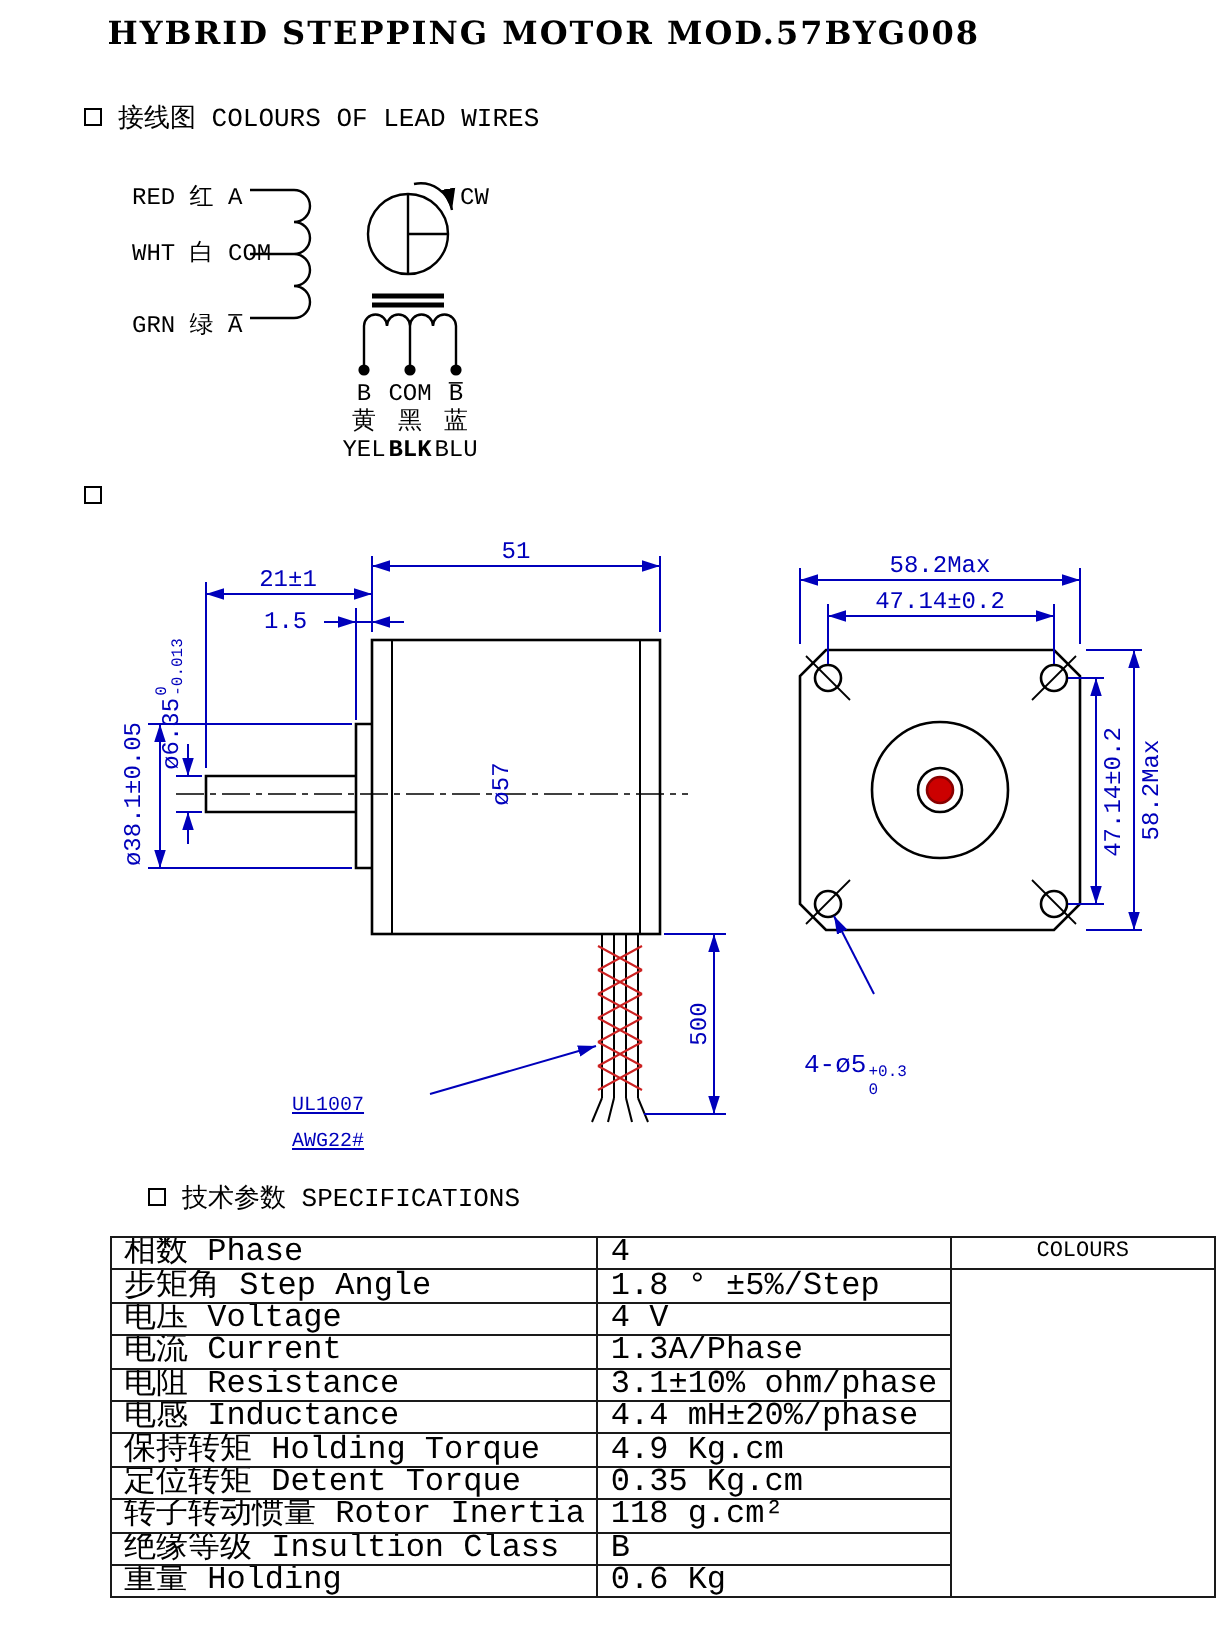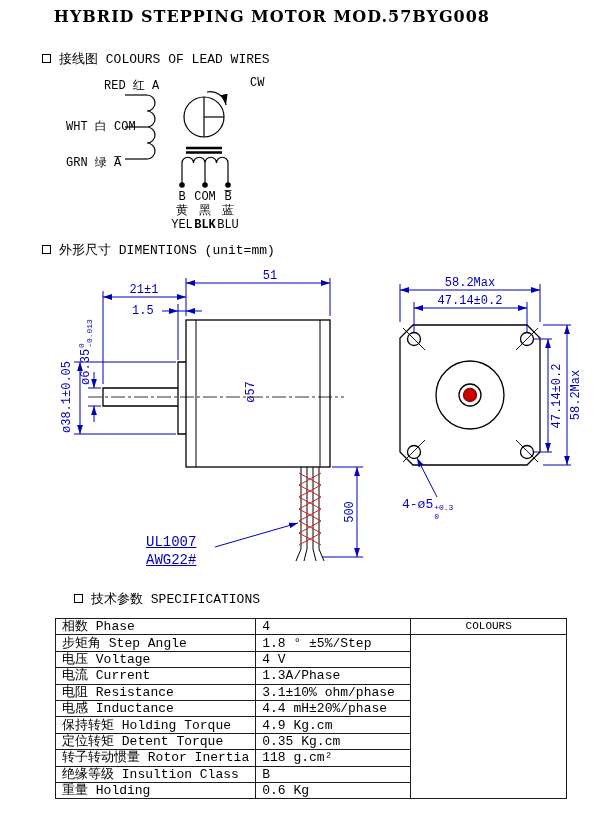--- a/index.html
+++ b/index.html
@@ -16,37 +16,37 @@
   .sect { position:absolute; font-size:13px; white-space:nowrap; }
   .sq { display:inline-block; width:9px; height:9px; border:1px solid #000;
         margin-right:8px; vertical-align:0px; }
   .lbl { position:absolute; font-size:12px; white-space:nowrap; line-height:14px; }
   .blue { color:#0000bb; }
   .ctr { text-align:center; }
   .rot { transform:rotate(-90deg); display:flex; align-items:center; justify-content:center; height:16px; }
   .tol { display:inline-flex; flex-direction:column; font-size:8px; line-height:8.5px;
          vertical-align:-2px; margin-left:1px; }
   .tol i { font-style:normal; }
-  .wire-label { font-size:14px; text-decoration:underline; }
+  .wire-label { font-size:10px; text-decoration:underline;margin-top:12px; }
   svg.draw { position:absolute; left:0; top:0; }
   table.spec { position:absolute; left:55px; top:618px; border-collapse:collapse; table-layout:fixed; }
-  table.spec td { border:1px solid #1a1a1a; font-size:13px; line-height:13px;
+  table.spec td { border:1px solid #1a1a1a; font-size:16px; line-height:13px;
                   padding:1px 6px; height:16.4px; white-space:nowrap; overflow:hidden; }
   table.spec td.comment { text-align:center; font-size:11px; }
 </style>
 </head>
 <body>
 
 <div class="title">HYBRID STEPPING MOTOR MOD.57BYG008</div>
 
 <div class="sect" style="left:42px; top:50px;">
   <span class="sq"></span><span>接线图 COLOURS OF LEAD WIRES</span>
 </div>
 <div class="sect" style="left:42px; top:241px;">
-  <span class="sq"></span><span>外形尺寸 DIMENTIONS (unit=mm)</span>
+  <span class="sq"></span>
 </div>
 <div class="sect" style="left:42px; top:590px;margin-left:32px;">
   <span class="sq"></span><span>技术参数 SPECIFICATIONS</span>
 </div>
 
 <svg class="draw" width="608" height="821" viewBox="0 0 608 821">
   <defs>
     <marker id="arB" viewBox="0 0 10 10" refX="10" refY="5" markerWidth="9" markerHeight="9" orient="auto-start-reverse">
       <path d="M0,1.8 L10,5 L0,8.2 Z" fill="#0000bb"></path>
     </marker>
@@ -159,37 +159,37 @@
     <line x1="534" y1="339" x2="552" y2="339"></line>
     <line x1="534" y1="452" x2="552" y2="452"></line>
     <line x1="548" y1="339" x2="548" y2="452" marker-start="url(#arB)" marker-end="url(#arB)"></line>
     <line x1="543" y1="325" x2="571" y2="325"></line>
     <line x1="543" y1="465" x2="571" y2="465"></line>
     <line x1="567" y1="325" x2="567" y2="465" marker-start="url(#arB)" marker-end="url(#arB)"></line>
     <line x1="437" y1="497" x2="417" y2="458" marker-end="url(#arB)"></line>
   </g>
 </svg>
 
-<div class="lbl" style="left:66px; top:79px;margin-left:38px;">RED 红 A</div>
+<div class="lbl" style="left:66px; top:92px;">RED 红 A</div>
 <div class="lbl" style="left:66px; top:120px;">WHT 白 COM</div>
 <div class="lbl" style="left:66px; top:156px;">GRN 绿 A̅</div>
-<div class="lbl" style="left:230px; top:76px;margin-left:20px;">CW</div>
+<div class="lbl" style="left:230px; top:92px;">CW</div>
 
 <div class="lbl ctr" style="left:170px; top:190px; width:24px;">B</div>
 <div class="lbl ctr" style="left:191px; top:190px; width:28px;">COM</div>
 <div class="lbl ctr" style="left:216px; top:190px; width:24px;">B̅</div>
 <div class="lbl ctr" style="left:170px; top:204px; width:24px;">黄</div>
 <div class="lbl ctr" style="left:191px; top:204px; width:28px;">黑</div>
 <div class="lbl ctr" style="left:216px; top:204px; width:24px;">蓝</div>
 <div class="lbl ctr" style="left:168px; top:218px; width:28px;">YEL</div>
 <div class="lbl ctr" style="left:191px; top:218px; width:28px;font-weight:bold;">BLK</div>
 <div class="lbl ctr" style="left:214px; top:218px; width:28px;">BLU</div>
 
 <div class="lbl blue ctr" style="left:112px; top:283px; width:64px;">21±1</div>
-<div class="lbl blue ctr" style="left:248px; top:269px; width:44px;">51</div>
+<div class="lbl blue ctr" style="left:236px; top:269px; width:44px;">51</div>
 <div class="lbl blue" style="left:132px; top:304px;">1.5</div>
 
 <div class="lbl blue rot" style="left:43px; top:344px; width:86px;">
   <span>ø6.35</span>
     <span class="tol">
       <i>0</i>
       <i>-0.013</i>
     </span>
 </div>
 <div class="lbl blue rot" style="left:21px; top:389px; width:92px;">
@@ -206,21 +206,21 @@
 <div class="lbl blue wire-label" style="left:146px; top:553px;">AWG22#</div>
 
 <div class="lbl blue ctr" style="left:434px; top:276px; width:72px;">58.2Max</div>
 <div class="lbl blue ctr" style="left:428px; top:294px; width:84px;">47.14±0.2</div>
 <div class="lbl blue rot" style="left:516px; top:388px; width:82px;">
   <span>47.14±0.2</span>
 </div>
 <div class="lbl blue rot" style="left:540px; top:387px; width:72px;">
   <span>58.2Max</span>
 </div>
-<div class="lbl blue" style="left:402px; top:498px; font-size:13px;">
+<div class="lbl blue" style="left:402px; top:526px; font-size:13px;">
   <span>4-ø5</span><span class="tol">
       <i>+0.3</i>
       <i>0</i>
     </span>
 </div>
 
 <table class="spec">
   <colgroup>
       <col style="width:188px">
       <col style="width:155px">

